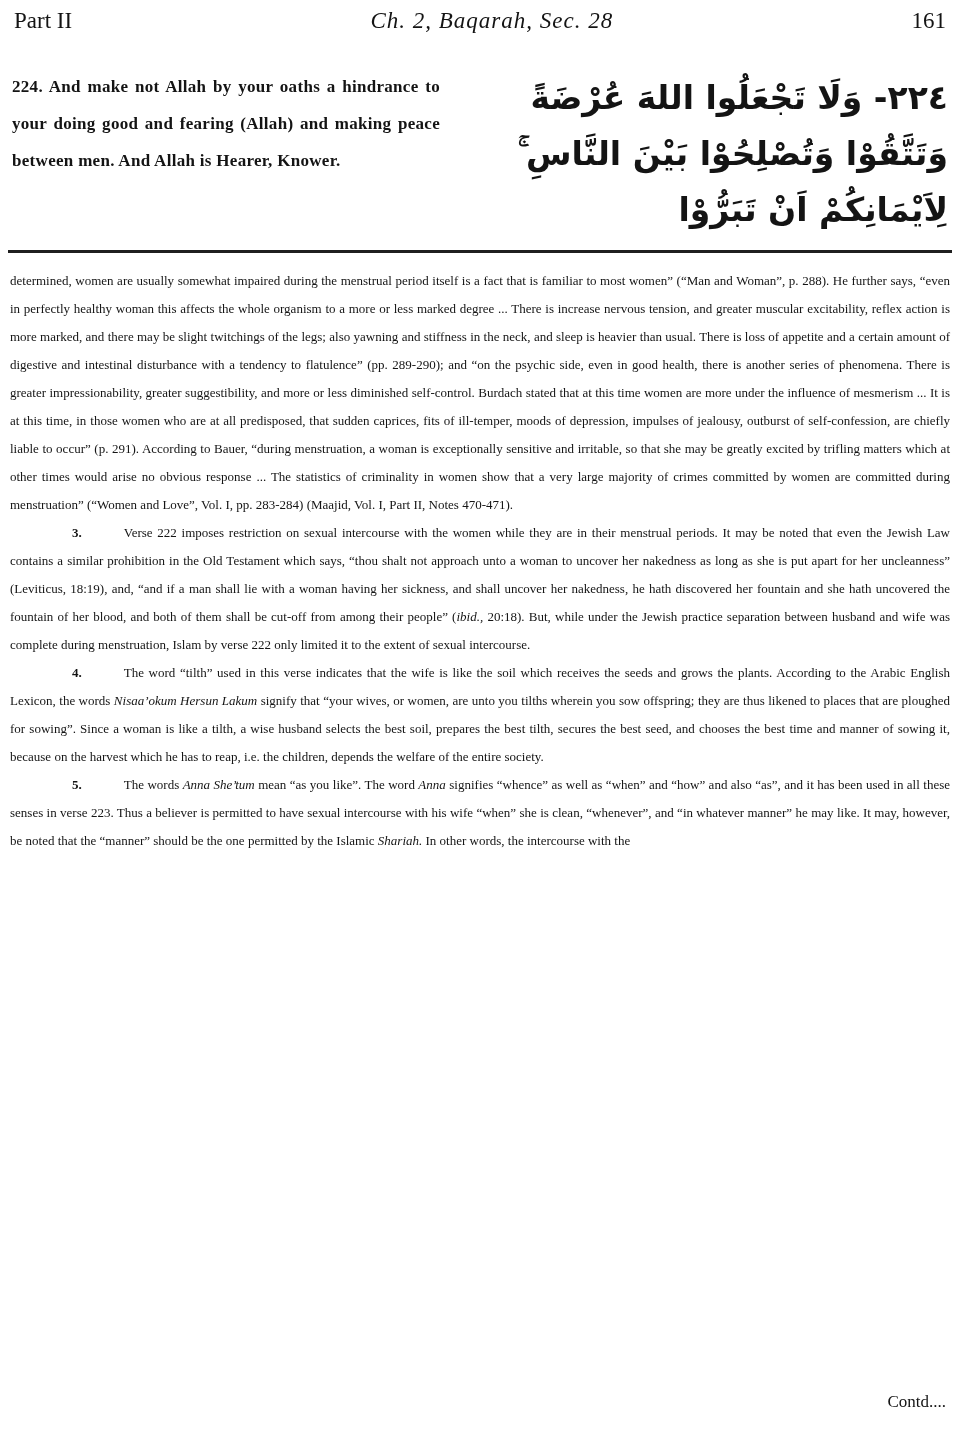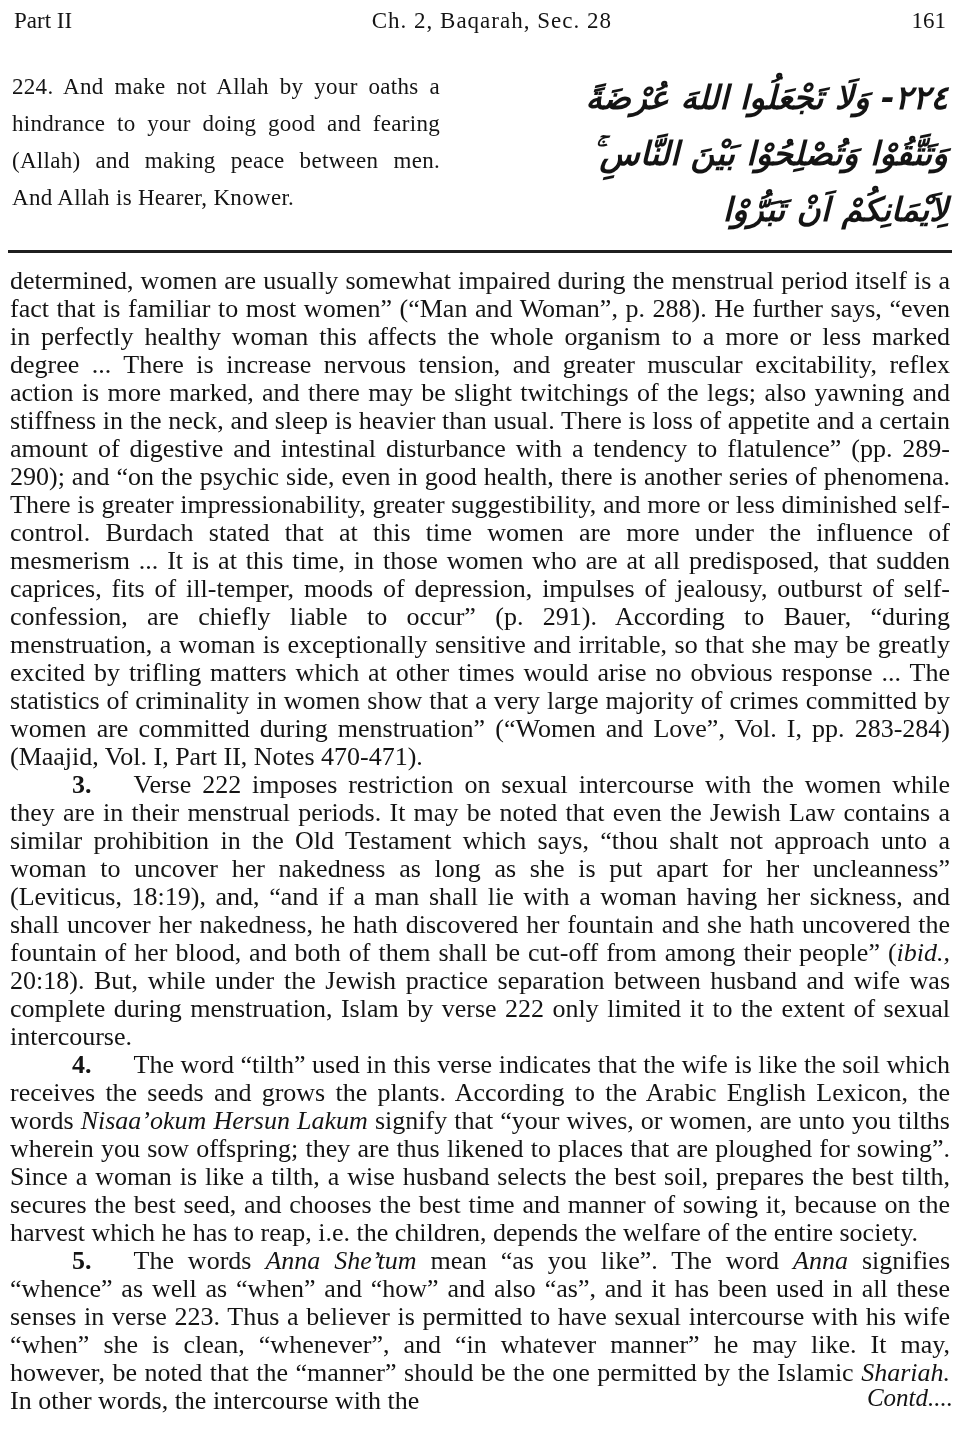--- a/index.html
+++ b/index.html
@@ -9,54 +9,54 @@
     width:960px; height:1430px; margin:0 auto; position:relative;
     background:var(--paper); color:var(--ink);
     font-family:"Liberation Serif", serif;
     overflow:hidden;
   }
   
   .hdr {
     display:flex; justify-content:space-between; align-items:baseline;
     padding:8px 14px 0 14px; font-size:23px;
   }
-  .hdr .center { letter-spacing:1px;text-align:right; }
+  .hdr .center { font-style:italic; letter-spacing:1px;text-align:right; }
   
   .verse {
     display:flex; justify-content:space-between; align-items:flex-start;
     padding:0 12px; margin-top:34px;
   }
   .verse-en {
-    width:428px; font-weight:400; font-size:23px; line-height:37px;
+    width:428px; font-weight:700; font-size:17px; line-height:37px;
     text-align:justify; letter-spacing:0.3px;
   }
   .verse-ar {
     width:480px; direction:rtl; text-align:right;
     font-family:"DejaVu Sans", sans-serif;
     font-size:33px; line-height:56px; font-weight:700;
     padding-top:2px;
   }
-  .verse-ar .aline { white-space:nowrap;font-style:italic; }
+  .verse-ar .aline { white-space:nowrap; }
   
   .rule {
     border:none; border-top:3px solid var(--rule);
     margin:12px 8px 0 8px;
   }
   
   .commentary {
     padding:14px 10px 0 10px;
-    font-size:26px; line-height:28px; text-align:justify;
+    font-size:13px; line-height:28px; text-align:justify;
   }
   .para { margin:0; }
   .para.indent { text-indent:62px; }
   .it  { font-style:italic; }
   .num { font-weight:700; margin-right:42px; }
   .contd {
-    position:absolute; right:7px; bottom:18px;
-    font-style:italic; font-size:25px;
+    position:absolute; right:14px; bottom:18px;
+    font-size:17px;
   }
 </style>
 </head>
 <body>
 
 <div class="page">
 
   <header class="hdr">
     <span class="left">Part II</span>
     <span class="center">Ch. 2, Baqarah, Sec. 28</span>

